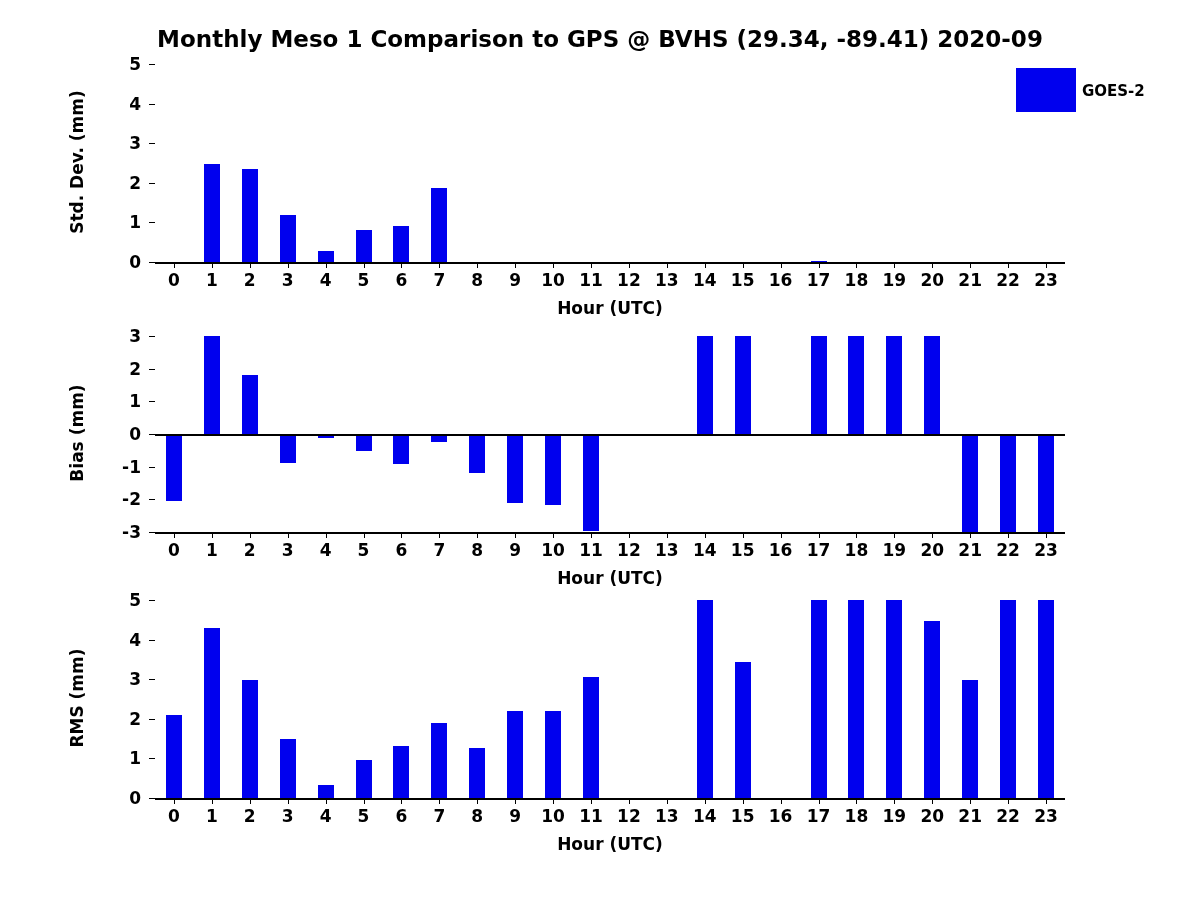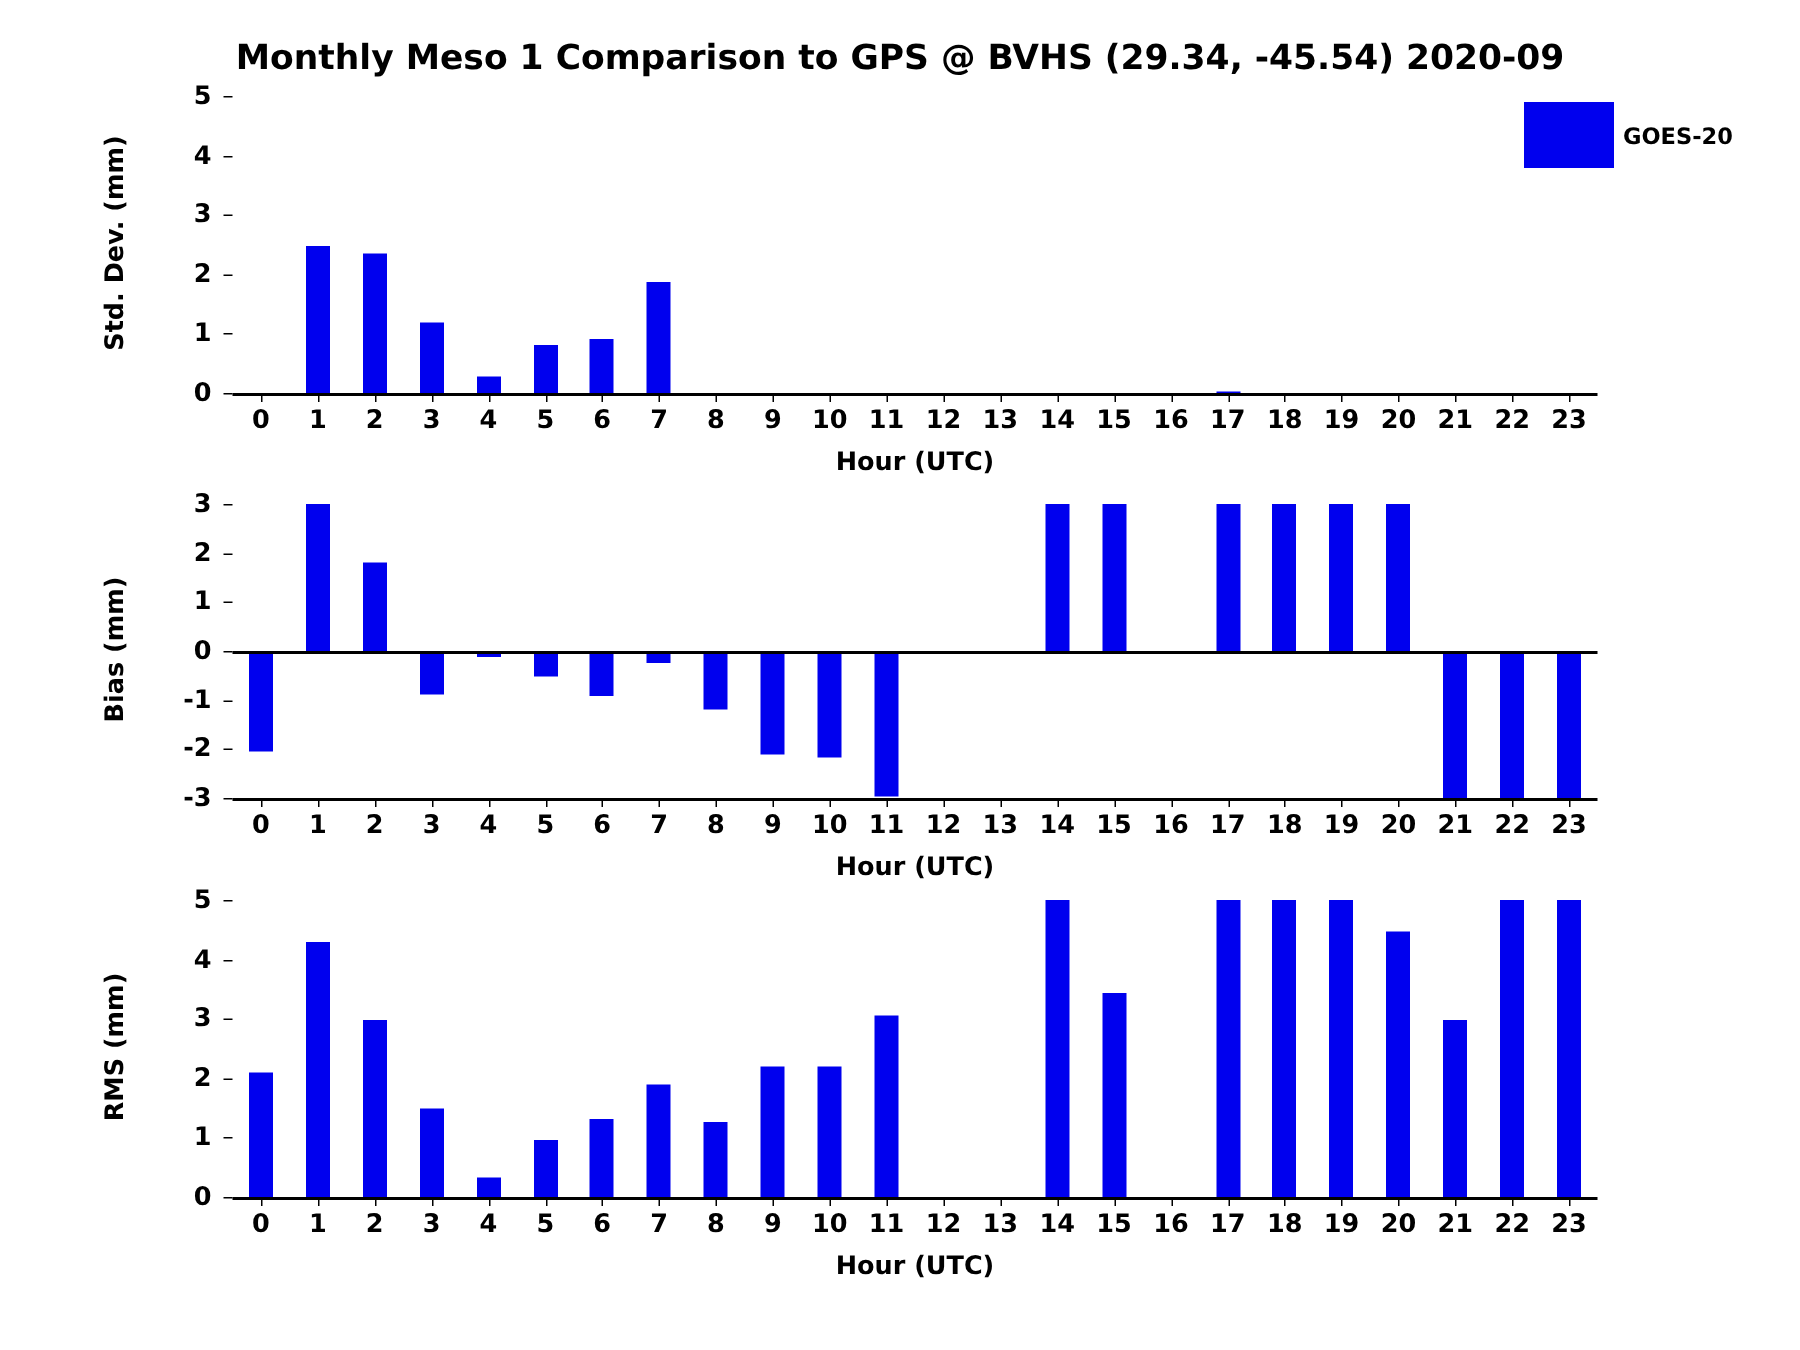--- a/index.html
+++ b/index.html
@@ -99,21 +99,21 @@
     position: absolute;
     font-size: 15px;
     font-weight: bold;
   }
 </style>
 </head>
 <body>
 
 <div id="figure">
 
-  <div class="fig-title">Monthly Meso 1 Comparison to GPS @ BVHS (29.34, -45.54) 2020-09</div>
+  <div class="fig-title">Monthly Meso 1 Comparison to GPS @ BVHS (29.34, -89.41) 2020-09</div>
 
   <div class="panel" id="panel-0" style="left:155px; top:64px; width:910px; height:198px;">
     <div class="plot-area">
         <div class="bar" style="left: 48.875px; top: 99.792px; width: 16px; height: 98.208px; background: rgb(0, 0, 238);"></div>
         <div class="bar" style="left: 86.7917px; top: 104.94px; width: 16px; height: 93.06px; background: rgb(0, 0, 238);"></div>
         <div class="bar" style="left: 124.708px; top: 150.876px; width: 16px; height: 47.124px; background: rgb(0, 0, 238);"></div>
         <div class="bar" style="left: 162.625px; top: 186.912px; width: 16px; height: 11.088px; background: rgb(0, 0, 238);"></div>
         <div class="bar" style="left: 200.542px; top: 166.32px; width: 16px; height: 31.68px; background: rgb(0, 0, 238);"></div>
         <div class="bar" style="left: 238.458px; top: 162.36px; width: 16px; height: 35.64px; background: rgb(0, 0, 238);"></div>
         <div class="bar" style="left: 276.375px; top: 123.948px; width: 16px; height: 74.052px; background: rgb(0, 0, 238);"></div>
@@ -359,15 +359,15 @@
         <div class="tickmark" style="left: 853.125px; top: 198px;"></div>
         <div class="xtick" style="left: 838.125px; top: 208px;">22</div>
         <div class="tickmark" style="left: 891.042px; top: 198px;"></div>
         <div class="xtick" style="left: 876.042px; top: 208px;">23</div>
         <div class="xlabel" style="left: 0px; top: 234px;">Hour (UTC)</div>
         <div class="ylabel" style="width: 198px; left: -177px; top: 88px;">RMS (mm)</div>
       </div>
   </div>
 
   <div class="legend-swatch" style="left:1016px; top:68px; width:60px; height:44px;"></div>
-  <div class="legend-label" style="left:1082px; top:82px;">GOES-20</div>
+  <div class="legend-label" style="left:1082px; top:82px;">GOES-2</div>
 
 </div>
 
 </body></html>

